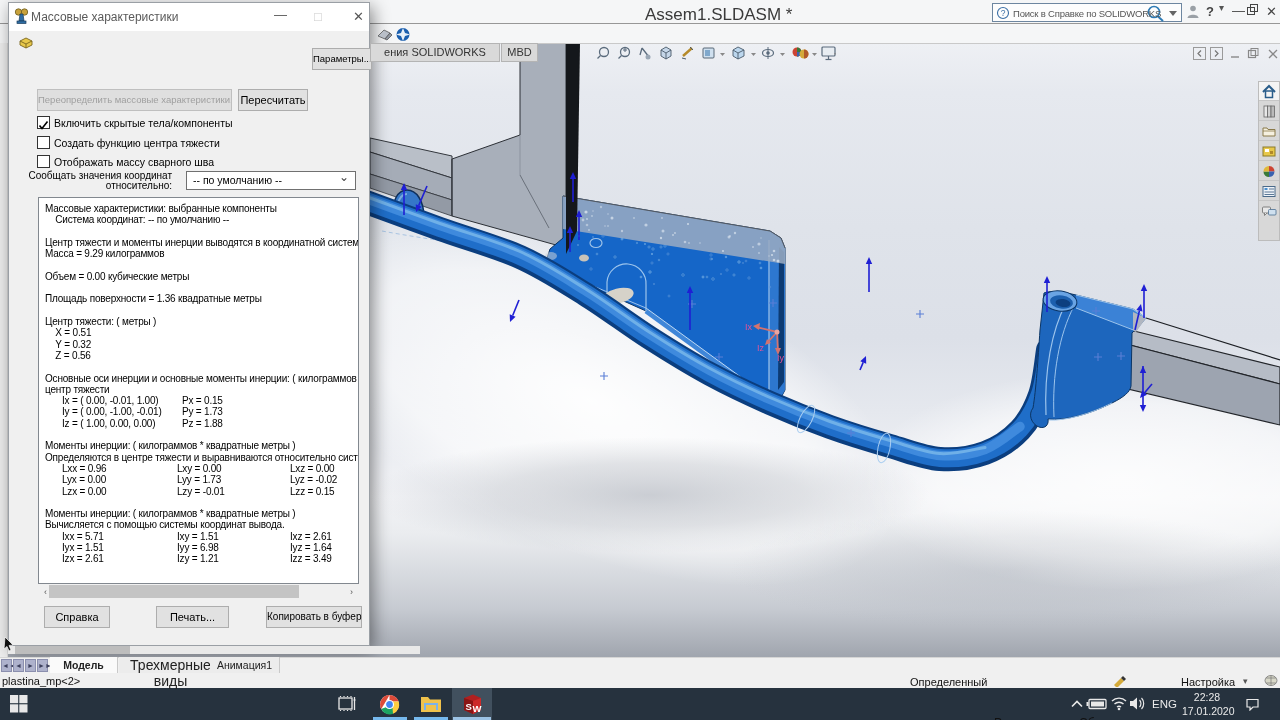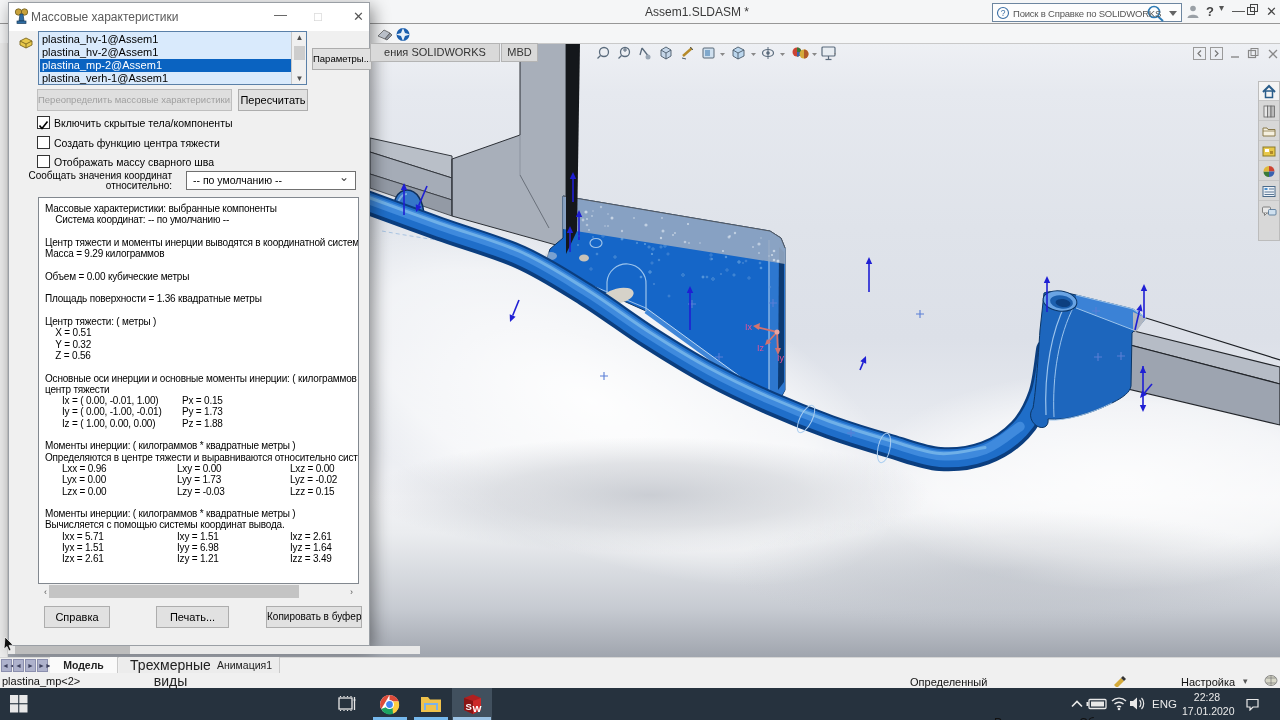--- a/index.html
+++ b/index.html
@@ -2,21 +2,21 @@
 <html><head>
 <meta charset="utf-8">
 <style>
   * { margin:0; padding:0; box-sizing:border-box; }
   html,body { width:1280px; height:720px; overflow:hidden; font-family:"Liberation Sans", sans-serif; }
   #stage { position:relative; width:1280px; height:720px; background:#f0f0f0; }
   .abs { position:absolute; }
 
   
   #titlebar { left:0; top:0; width:1280px; height:24px; background:#f5f6f7; border-bottom:1px solid #979797;}
-  #titletext { left:645px; top:5px; font-size:12px; color:#3a3a3a; }
+  #titletext { left:645px; top:5px; font-size:17px; color:#3a3a3a; }
   #menurow { left:0; top:24px; width:1280px; height:19px; background:#f5f6f7; }
   #vpline { left:370px; top:43px; width:910px; height:1px; background:#c9c9c9; }
 
   
   #swsearch { left:992px; top:3px; width:190px; height:19px; background:#fdfdfd; border:1px solid #6d86a0; font-size:11px; color:#666; line-height:17px; }
 
   
   #viewport { left:0; top:43px; width:1280px; height:614px;
     background:linear-gradient(180deg,#eef0f4 0%, #e6e9ef 8%, #dfe3ea 30%, #dce0e8 48%, #e5e8ee 60%, #f2f3f6 74%, #eaecef 80%, #c7cbd2 92%, #a0a5ae 100%);
   }
@@ -286,31 +286,20 @@
       <span>Массовые характеристики</span>
       <div class="winbtn" style="left:265px;top:4px">—</div>
       <div class="winbtn" style="left:305px;color:#ccc">□</div>
       <div class="winbtn" style="left:344px">✕</div>
     </div>
     <svg style="position:absolute;left:9px;top:33px" width="16" height="14" viewBox="0 0 16 14">
       <path d="M 2 5 L 8 2 L 14 5 L 14 9 L 8 12 L 2 9 Z" fill="#e8c84a" stroke="#7a671f" stroke-width="0.9"></path>
       <path d="M 2 5 L 8 8 L 14 5" fill="none" stroke="#7a671f" stroke-width="0.9"></path>
       <path d="M 8 8 L 8 12" stroke="#7a671f" stroke-width="0.9"></path>
     </svg>
-    <div id="lst">
-      <div class="li" style="top:1px">plastina_hv-1@Assem1</div>
-      <div class="li" style="top:14px">plastina_hv-2@Assem1</div>
-      <div class="li lisel" style="top:27px">plastina_mp-2@Assem1</div>
-      <div class="li" style="top:40px">plastina_verh-1@Assem1</div>
-      <div id="lstsb">
-        <div class="sbarrow" style="top:1px">▲</div>
-        <div class="th"></div>
-        <div class="sbarrow" style="bottom:1px">▼</div>
-      </div>
-    </div>
     <div class="btn" style="left:303px;top:45px;width:60px;height:22px;line-height:20px;font-size:9.5px">Параметры...</div>
     <div class="btn btndis" style="left:28px;top:86px;width:195px;height:22px;line-height:20px;font-size:9.5px;white-space:nowrap;overflow:hidden">Переопределить массовые характеристики...</div>
     <div class="btn" style="left:229px;top:86px;width:70px;height:22px;line-height:20px">Пересчитать</div>
     <div class="cb" style="top:113px"><svg width="11" height="11" viewBox="0 0 11 11">
           <path d="M 1.5 5.5 L 4 8.5 L 9.5 1.5" stroke="#000" stroke-width="1.6" fill="none"></path>
         </svg></div>
     <div class="cblbl" style="top:114px">Включить скрытые тела/компоненты</div>
     <div class="cb" style="top:133px"></div>
     <div class="cblbl" style="top:134px">Создать функцию центра тяжести</div>
     <div class="cb" style="top:152px"></div>
@@ -344,21 +333,21 @@
         <div class="mtl" style="top:231.0px;left:6px"></div>
         <div class="mtl" style="top:242.3px;left:6px">Моменты инерции: ( килограммов * квадратные метры )</div>
         <div class="mtl" style="top:253.6px;left:6px">Определяются в центре тяжести и выравниваются относительно системы координат</div>
         <div class="mtl" style="top:264.9px;left:23px">Lxx = 0.96</div>
         <div class="mtl" style="top:264.9px;left:138px">Lxy = 0.00</div>
         <div class="mtl" style="top:264.9px;left:251px">Lxz = 0.00</div>
         <div class="mtl" style="top:276.2px;left:23px">Lyx = 0.00</div>
         <div class="mtl" style="top:276.2px;left:138px">Lyy = 1.73</div>
         <div class="mtl" style="top:276.2px;left:251px">Lyz = -0.02</div>
         <div class="mtl" style="top:287.5px;left:23px">Lzx = 0.00</div>
-        <div class="mtl" style="top:287.5px;left:138px">Lzy = -0.03</div>
+        <div class="mtl" style="top:287.5px;left:138px">Lzy = -0.01</div>
         <div class="mtl" style="top:287.5px;left:251px">Lzz = 0.15</div>
         <div class="mtl" style="top:298.8px;left:6px"></div>
         <div class="mtl" style="top:310.1px;left:6px">Моменты инерции: ( килограммов * квадратные метры )</div>
         <div class="mtl" style="top:321.4px;left:6px">Вычисляется с помощью системы координат вывода.</div>
         <div class="mtl" style="top:332.7px;left:23px">Ixx = 5.71</div>
         <div class="mtl" style="top:332.7px;left:138px">Ixy = 1.51</div>
         <div class="mtl" style="top:332.7px;left:251px">Ixz = 2.61</div>
         <div class="mtl" style="top:344.0px;left:23px">Iyx = 1.51</div>
         <div class="mtl" style="top:344.0px;left:138px">Iyy = 6.98</div>
         <div class="mtl" style="top:344.0px;left:251px">Iyz = 1.64</div>

